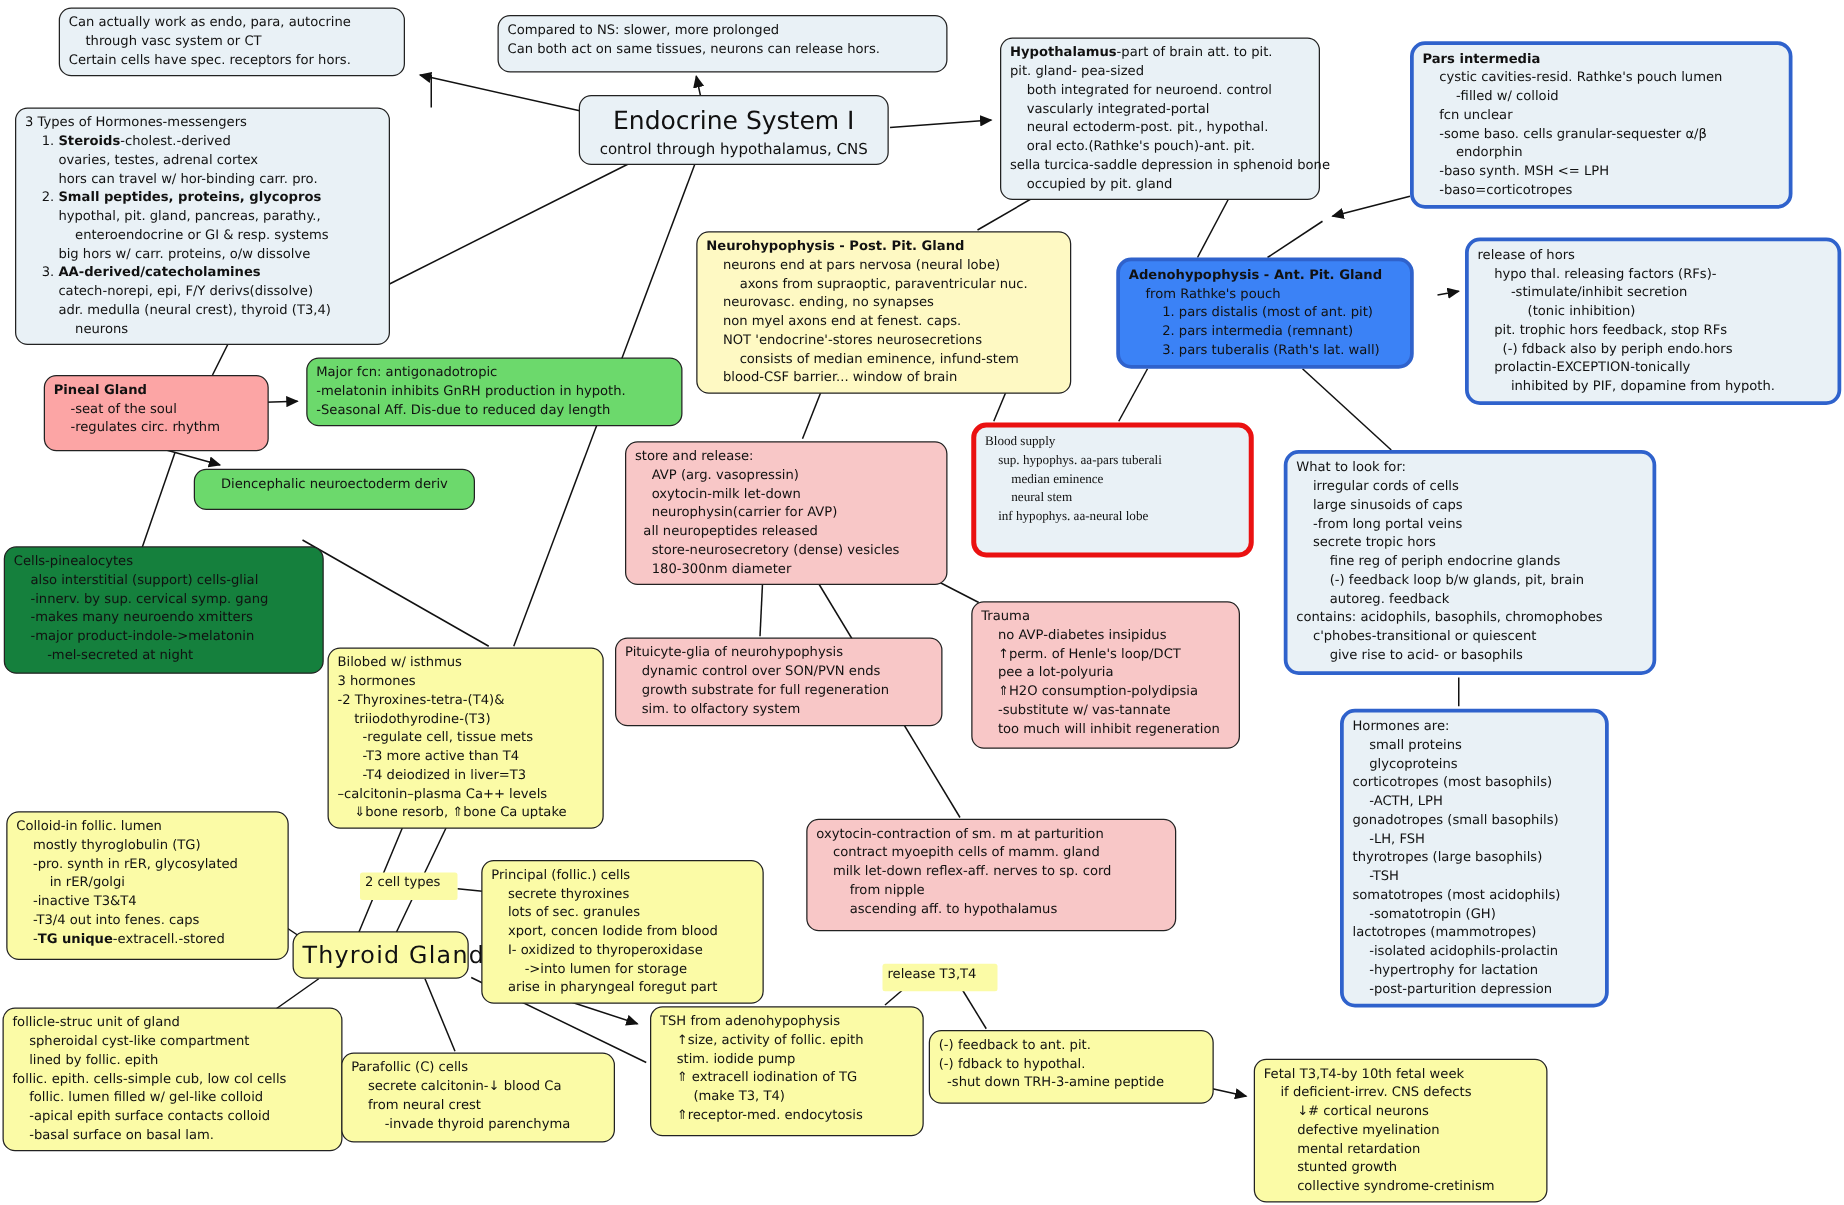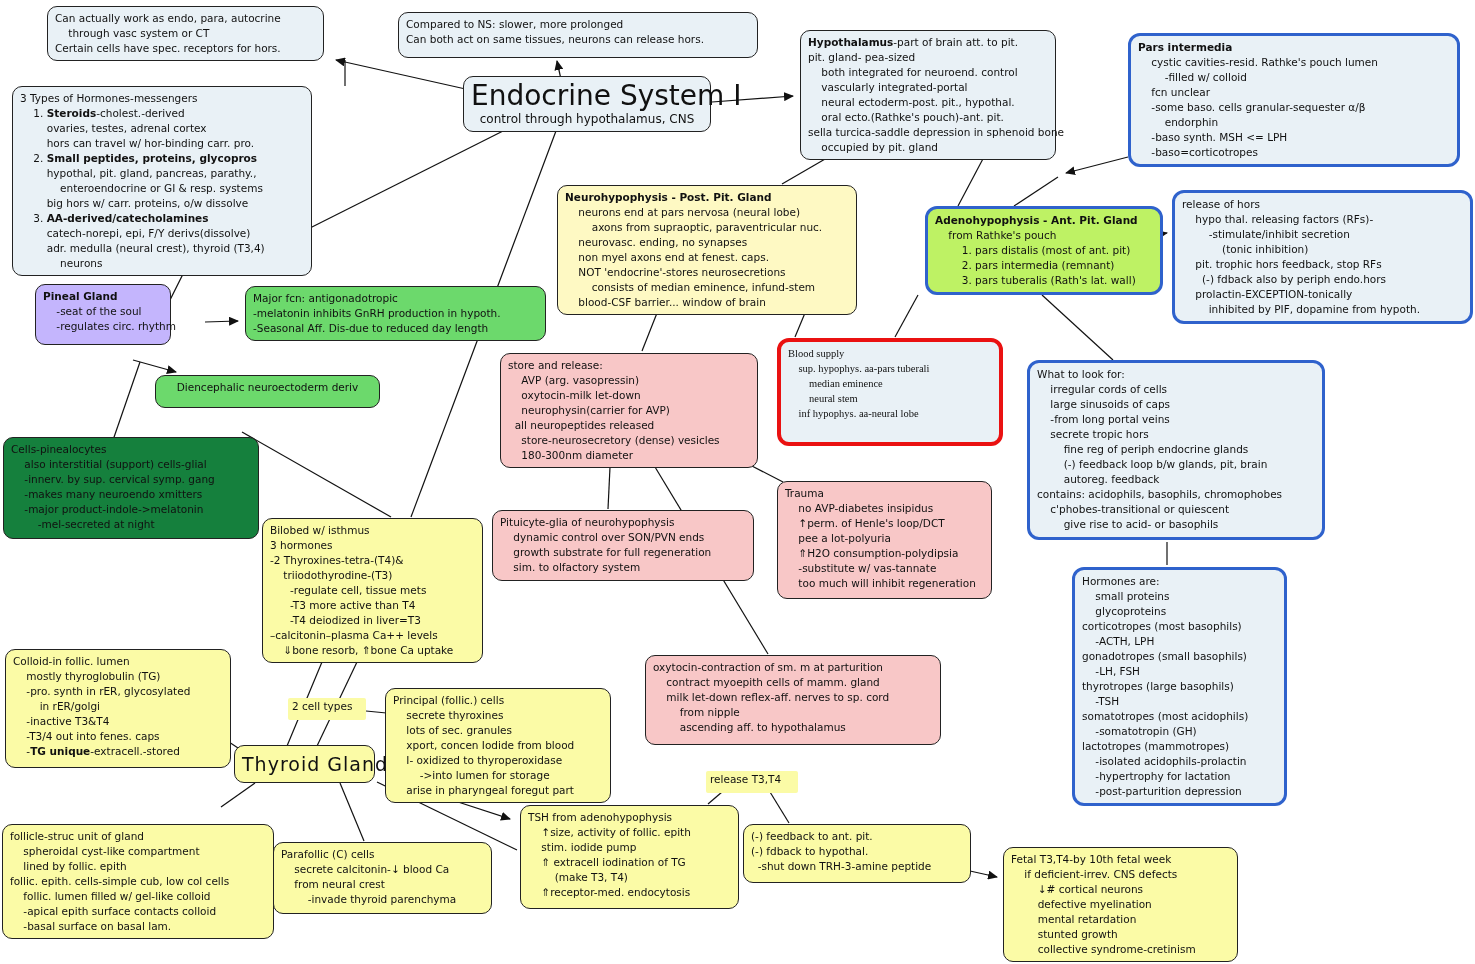--- a/index.html
+++ b/index.html
@@ -4,21 +4,21 @@
 <style>
   html,body{margin:0;padding:0;background:#ffffff;}
   #canvas{position:relative;width:1475px;height:964px;overflow:hidden;
           font-family:"DejaVu Sans","Liberation Sans",sans-serif;color:#111;}
   #wires{position:absolute;left:0;top:0;z-index:1;}
   .box{position:absolute;box-sizing:border-box;z-index:2;
        border-radius:10px;padding:4px 7px;font-size:10.5px;line-height:15px;}
   .ln{white-space:pre;}
   .b{font-weight:bold;}
   .center{text-align:center;}
-  .title .ln:first-child{font-size:28px;line-height:30px;}
+  .title .ln:first-child{font-size:20px;line-height:30px;}
   .title .ln:nth-child(2){font-size:12px;line-height:16px;}
   .gland .ln{font-size:19px;line-height:28px;letter-spacing:1px;}
   .label{padding:1px 4px;border-radius:2px;}
 </style>
 </head>
 <body>
 
 <div id="canvas" style="background: rgb(255, 255, 255);">
   <svg id="wires" width="1475" height="964" viewBox="0 0 1475 964">
     <defs>
@@ -93,58 +93,58 @@
     <div class="box" style="left: 800px; top: 30px; width: 256px; min-height: 126px; background: rgb(233, 241, 246); color: rgb(17, 17, 17); border: 1.3px solid rgb(34, 34, 34);">
       <div class="ln"><span class="b">Hypothalamus</span><span>-part of brain att. to pit.</span></div>
       <div class="ln"><span>pit. gland- pea-sized</span></div>
       <div class="ln"><span>    both integrated for neuroend. control</span></div>
       <div class="ln"><span>    vascularly integrated-portal</span></div>
       <div class="ln"><span>    neural ectoderm-post. pit., hypothal.</span></div>
       <div class="ln"><span>    oral ecto.(Rathke's pouch)-ant. pit.</span></div>
       <div class="ln"><span>sella turcica-saddle depression in sphenoid bone</span></div>
       <div class="ln"><span>    occupied by pit. gland</span></div>
     </div>
-    <div class="box" style="left: 1128px; top: 33px; width: 332px; min-height: 133px; background: rgb(233, 241, 246); color: rgb(17, 17, 17); border: 3px solid rgb(47, 98, 204); border-radius: 12px;">
+    <div class="box" style="left: 1128px; top: 33px; width: 306px; min-height: 133px; background: rgb(233, 241, 246); color: rgb(17, 17, 17); border: 3px solid rgb(47, 98, 204); border-radius: 12px;">
       <div class="ln"><span class="b">Pars intermedia</span></div>
       <div class="ln"><span>    cystic cavities-resid. Rathke's pouch lumen</span></div>
       <div class="ln"><span>        -filled w/ colloid</span></div>
       <div class="ln"><span>    fcn unclear</span></div>
       <div class="ln"><span>    -some baso. cells granular-sequester α/β</span></div>
       <div class="ln"><span>        endorphin</span></div>
       <div class="ln"><span>    -baso synth. MSH &lt;= LPH</span></div>
       <div class="ln"><span>    -baso=corticotropes</span></div>
     </div>
     <div class="box" style="left: 557px; top: 185px; width: 300px; min-height: 128px; background: #fef9c3; color: rgb(17, 17, 17); border: 1.3px solid rgb(34, 34, 34);">
       <div class="ln"><span class="b">Neurohypophysis - Post. Pit. Gland</span></div>
       <div class="ln"><span>    neurons end at pars nervosa (neural lobe)</span></div>
       <div class="ln"><span>        axons from supraoptic, paraventricular nuc.</span></div>
       <div class="ln"><span>    neurovasc. ending, no synapses</span></div>
       <div class="ln"><span>    non myel axons end at fenest. caps.</span></div>
       <div class="ln"><span>    NOT 'endocrine'-stores neurosecretions</span></div>
       <div class="ln"><span>        consists of median eminence, infund-stem</span></div>
       <div class="ln"><span>    blood-CSF barrier... window of brain</span></div>
     </div>
-    <div class="box" style="left: 893px; top: 206px; width: 238px; min-height: 88px; background: #bef264; color: rgb(17, 17, 17); border: 3px solid rgb(47, 98, 204); border-radius: 12px; margin-left: 32px;">
+    <div class="box" style="left: 893px; top: 206px; width: 238px; min-height: 88px; background: #3b82f6; color: rgb(17, 17, 17); border: 3px solid rgb(47, 98, 204); border-radius: 12px;">
       <div class="ln"><span class="b">Adenohypophysis - Ant. Pit. Gland</span></div>
       <div class="ln"><span>    from Rathke's pouch</span></div>
       <div class="ln"><span>        1. pars distalis (most of ant. pit)</span></div>
       <div class="ln"><span>        2. pars intermedia (remnant)</span></div>
       <div class="ln"><span>        3. pars tuberalis (Rath's lat. wall)</span></div>
     </div>
     <div class="box" style="left: 1172px; top: 190px; width: 301px; min-height: 131px; background: rgb(233, 241, 246); color: rgb(17, 17, 17); border: 3px solid rgb(47, 98, 204); border-radius: 12px;">
       <div class="ln"><span>release of hors</span></div>
       <div class="ln"><span>    hypo thal. releasing factors (RFs)-</span></div>
       <div class="ln"><span>        -stimulate/inhibit secretion</span></div>
       <div class="ln"><span>            (tonic inhibition)</span></div>
       <div class="ln"><span>    pit. trophic hors feedback, stop RFs</span></div>
       <div class="ln"><span>      (-) fdback also by periph endo.hors</span></div>
       <div class="ln"><span>    prolactin-EXCEPTION-tonically</span></div>
       <div class="ln"><span>        inhibited by PIF, dopamine from hypoth.</span></div>
     </div>
-    <div class="box" style="left: 35px; top: 284px; width: 136px; min-height: 61px; background: #c4b5fd; color: rgb(17, 17, 17); border: 1.3px solid rgb(34, 34, 34);">
+    <div class="box" style="left: 35px; top: 300px; width: 180px; min-height: 61px; background: #fca5a5; color: rgb(17, 17, 17); border: 1.3px solid rgb(34, 34, 34);">
       <div class="ln"><span class="b">Pineal Gland</span></div>
       <div class="ln"><span>    -seat of the soul</span></div>
       <div class="ln"><span>    -regulates circ. rhythm</span></div>
     </div>
     <div class="box" style="left: 245px; top: 286px; width: 301px; min-height: 51px; background: rgb(108, 217, 108); color: rgb(17, 17, 17); border: 1.3px solid rgb(34, 34, 34);">
       <div class="ln"><span>Major fcn: antigonadotropic</span></div>
       <div class="ln"><span>-melatonin inhibits GnRH production in hypoth.</span></div>
       <div class="ln"><span>-Seasonal Aff. Dis-due to reduced day length</span></div>
     </div>
     <div class="box center" style="left: 155px; top: 375px; width: 225px; min-height: 33px; background: rgb(108, 217, 108); color: rgb(17, 17, 17); border: 1.3px solid rgb(34, 34, 34);">
@@ -254,21 +254,21 @@
       <div class="ln"><span>    secrete thyroxines</span></div>
       <div class="ln"><span>    lots of sec. granules</span></div>
       <div class="ln"><span>    xport, concen Iodide from blood</span></div>
       <div class="ln"><span>    I- oxidized to thyroperoxidase</span></div>
       <div class="ln"><span>        -&gt;into lumen for storage</span></div>
       <div class="ln"><span>    arise in pharyngeal foregut part</span></div>
     </div>
     <div class="box gland center" style="left: 234px; top: 745px; width: 141px; min-height: 38px; background: rgb(251, 251, 166); color: rgb(17, 17, 17); border: 1.3px solid rgb(34, 34, 34);">
       <div class="ln"><span>Thyroid Gland</span></div>
     </div>
-    <div class="box" style="left: 2px; top: 824px; width: 272px; min-height: 110px; background: rgb(251, 251, 166); color: rgb(17, 17, 17); border: 1.3px solid rgb(34, 34, 34);">
+    <div class="box" style="left: 2px; top: 806px; width: 272px; min-height: 110px; background: rgb(251, 251, 166); color: rgb(17, 17, 17); border: 1.3px solid rgb(34, 34, 34);">
       <div class="ln"><span>follicle-struc unit of gland</span></div>
       <div class="ln"><span>    spheroidal cyst-like compartment</span></div>
       <div class="ln"><span>    lined by follic. epith</span></div>
       <div class="ln"><span>follic. epith. cells-simple cub, low col cells</span></div>
       <div class="ln"><span>    follic. lumen filled w/ gel-like colloid</span></div>
       <div class="ln"><span>    -apical epith surface contacts colloid</span></div>
       <div class="ln"><span>    -basal surface on basal lam.</span></div>
     </div>
     <div class="box" style="left: 273px; top: 842px; width: 219px; min-height: 72px; background: rgb(251, 251, 166); color: rgb(17, 17, 17); border: 1.3px solid rgb(34, 34, 34);">
       <div class="ln"><span>Parafollic (C) cells</span></div>

